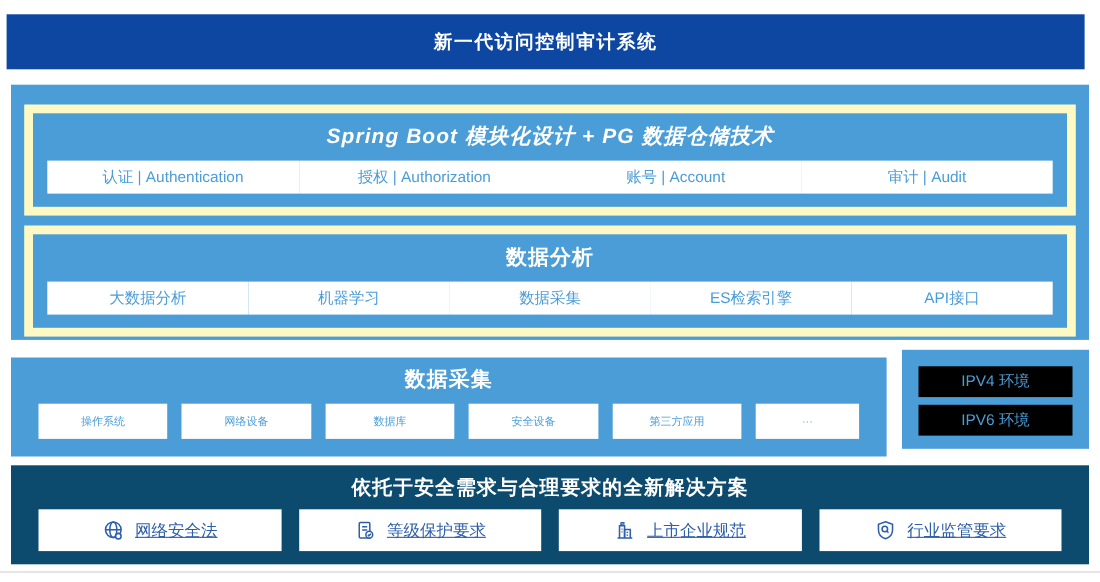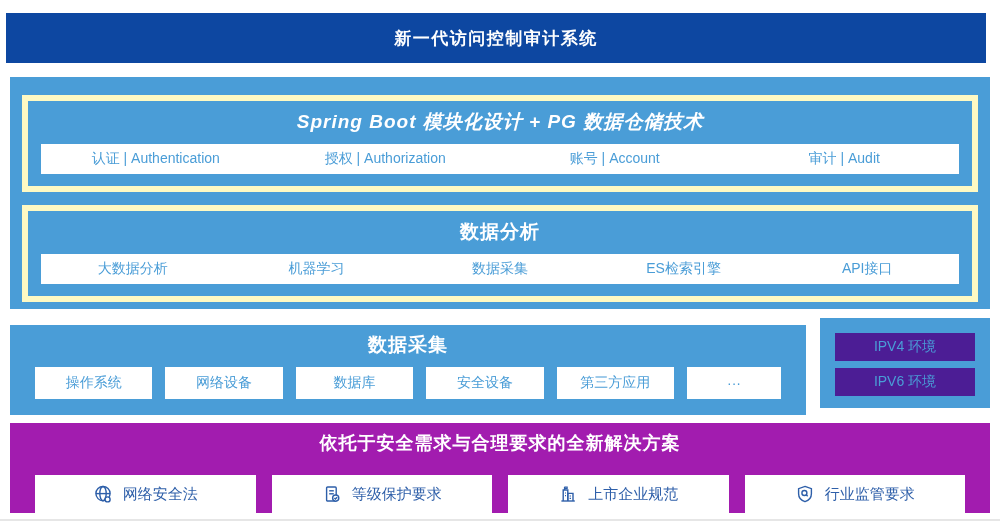--- a/index.html
+++ b/index.html
@@ -14,21 +14,21 @@
   }
   .banner-title{color:#ffffff;font-size:17px;font-weight:bold;letter-spacing:1.5px;}
 
   
   .platform-wrap{
     position:absolute;left:10px;top:77px;width:980px;height:232px;
     background:#4A9DD7;
   }
   .inner-box{
     position:absolute;left:12px;right:12px;height:85px;
-    border:6px solid #fef9c3;display:flex;flex-direction:column;
+    border:8px solid #fef9c3;display:flex;flex-direction:column;
   }
   .inner-box.first{top:18px;}
   .inner-box.second{top:128px;}
   .inner-title{
     height:42px;display:flex;align-items:center;justify-content:center;
     color:#ffffff;font-size:19px;font-weight:bold;letter-spacing:1px;
   }
   .inner-title.italic{font-style:italic;}
   .chip-row{display:flex;margin:1px 13px 0 13px;height:30px;}
   .chip{
@@ -42,46 +42,46 @@
     background:#4A9DD7;display:flex;flex-direction:column;
   }
   .collect-title{
     height:40px;display:flex;align-items:center;justify-content:center;
     color:#ffffff;font-size:19px;font-weight:bold;letter-spacing:1px;
   }
   .collect-row{
     display:grid;grid-template-columns:1fr 1fr 1fr 1fr 1fr 0.8fr;
     gap:13px;margin:2px 25px 0 25px;height:32px;
   }
-  .collect-row .chip{font-size:14px;}
+  .collect-row .chip{font-size:10px;}
 
   
   .ipv-wrap{
     position:absolute;left:820px;top:318px;width:170px;height:90px;
     background:#4A9DD7;display:flex;flex-direction:column;gap:7px;
     padding:15px 15px 12px 15px;box-sizing:border-box;
   }
   .ipv-chip{
-    flex:1;background:#4c1d95;display:flex;align-items:center;justify-content:center;
+    flex:1;background:#000000;display:flex;align-items:center;justify-content:center;
     color:#4A9DD7;font-size:14px;
   }
 
   
   .solution-wrap{
     position:absolute;left:10px;top:423px;width:980px;height:90px;
-    background:#a21caf;display:flex;flex-direction:column;justify-content:space-between;
+    background:#0c4a6e;display:flex;flex-direction:column;
   }
   .solution-title{
     height:40px;display:flex;align-items:center;justify-content:center;
     color:#ffffff;font-size:18px;font-weight:bold;letter-spacing:1px;
   }
   .solution-row{display:flex;gap:16px;margin:0 25px;height:38px;}
   .solution-chip{
     flex:1;background:#ffffff;display:flex;align-items:center;justify-content:center;
-    gap:10px;color:#2E5FA9;font-size:15px;
+    gap:10px;color:#2E5FA9;font-size:15px;text-decoration:underline;
   }
   .icon{display:flex;align-items:center;}
   .icon svg{display:block;}
 
   .bottom-shadow{
     position:absolute;left:0;top:519px;width:1000px;height:2px;
     background:#E6E6E6;
   }
 </style>
 </head>

